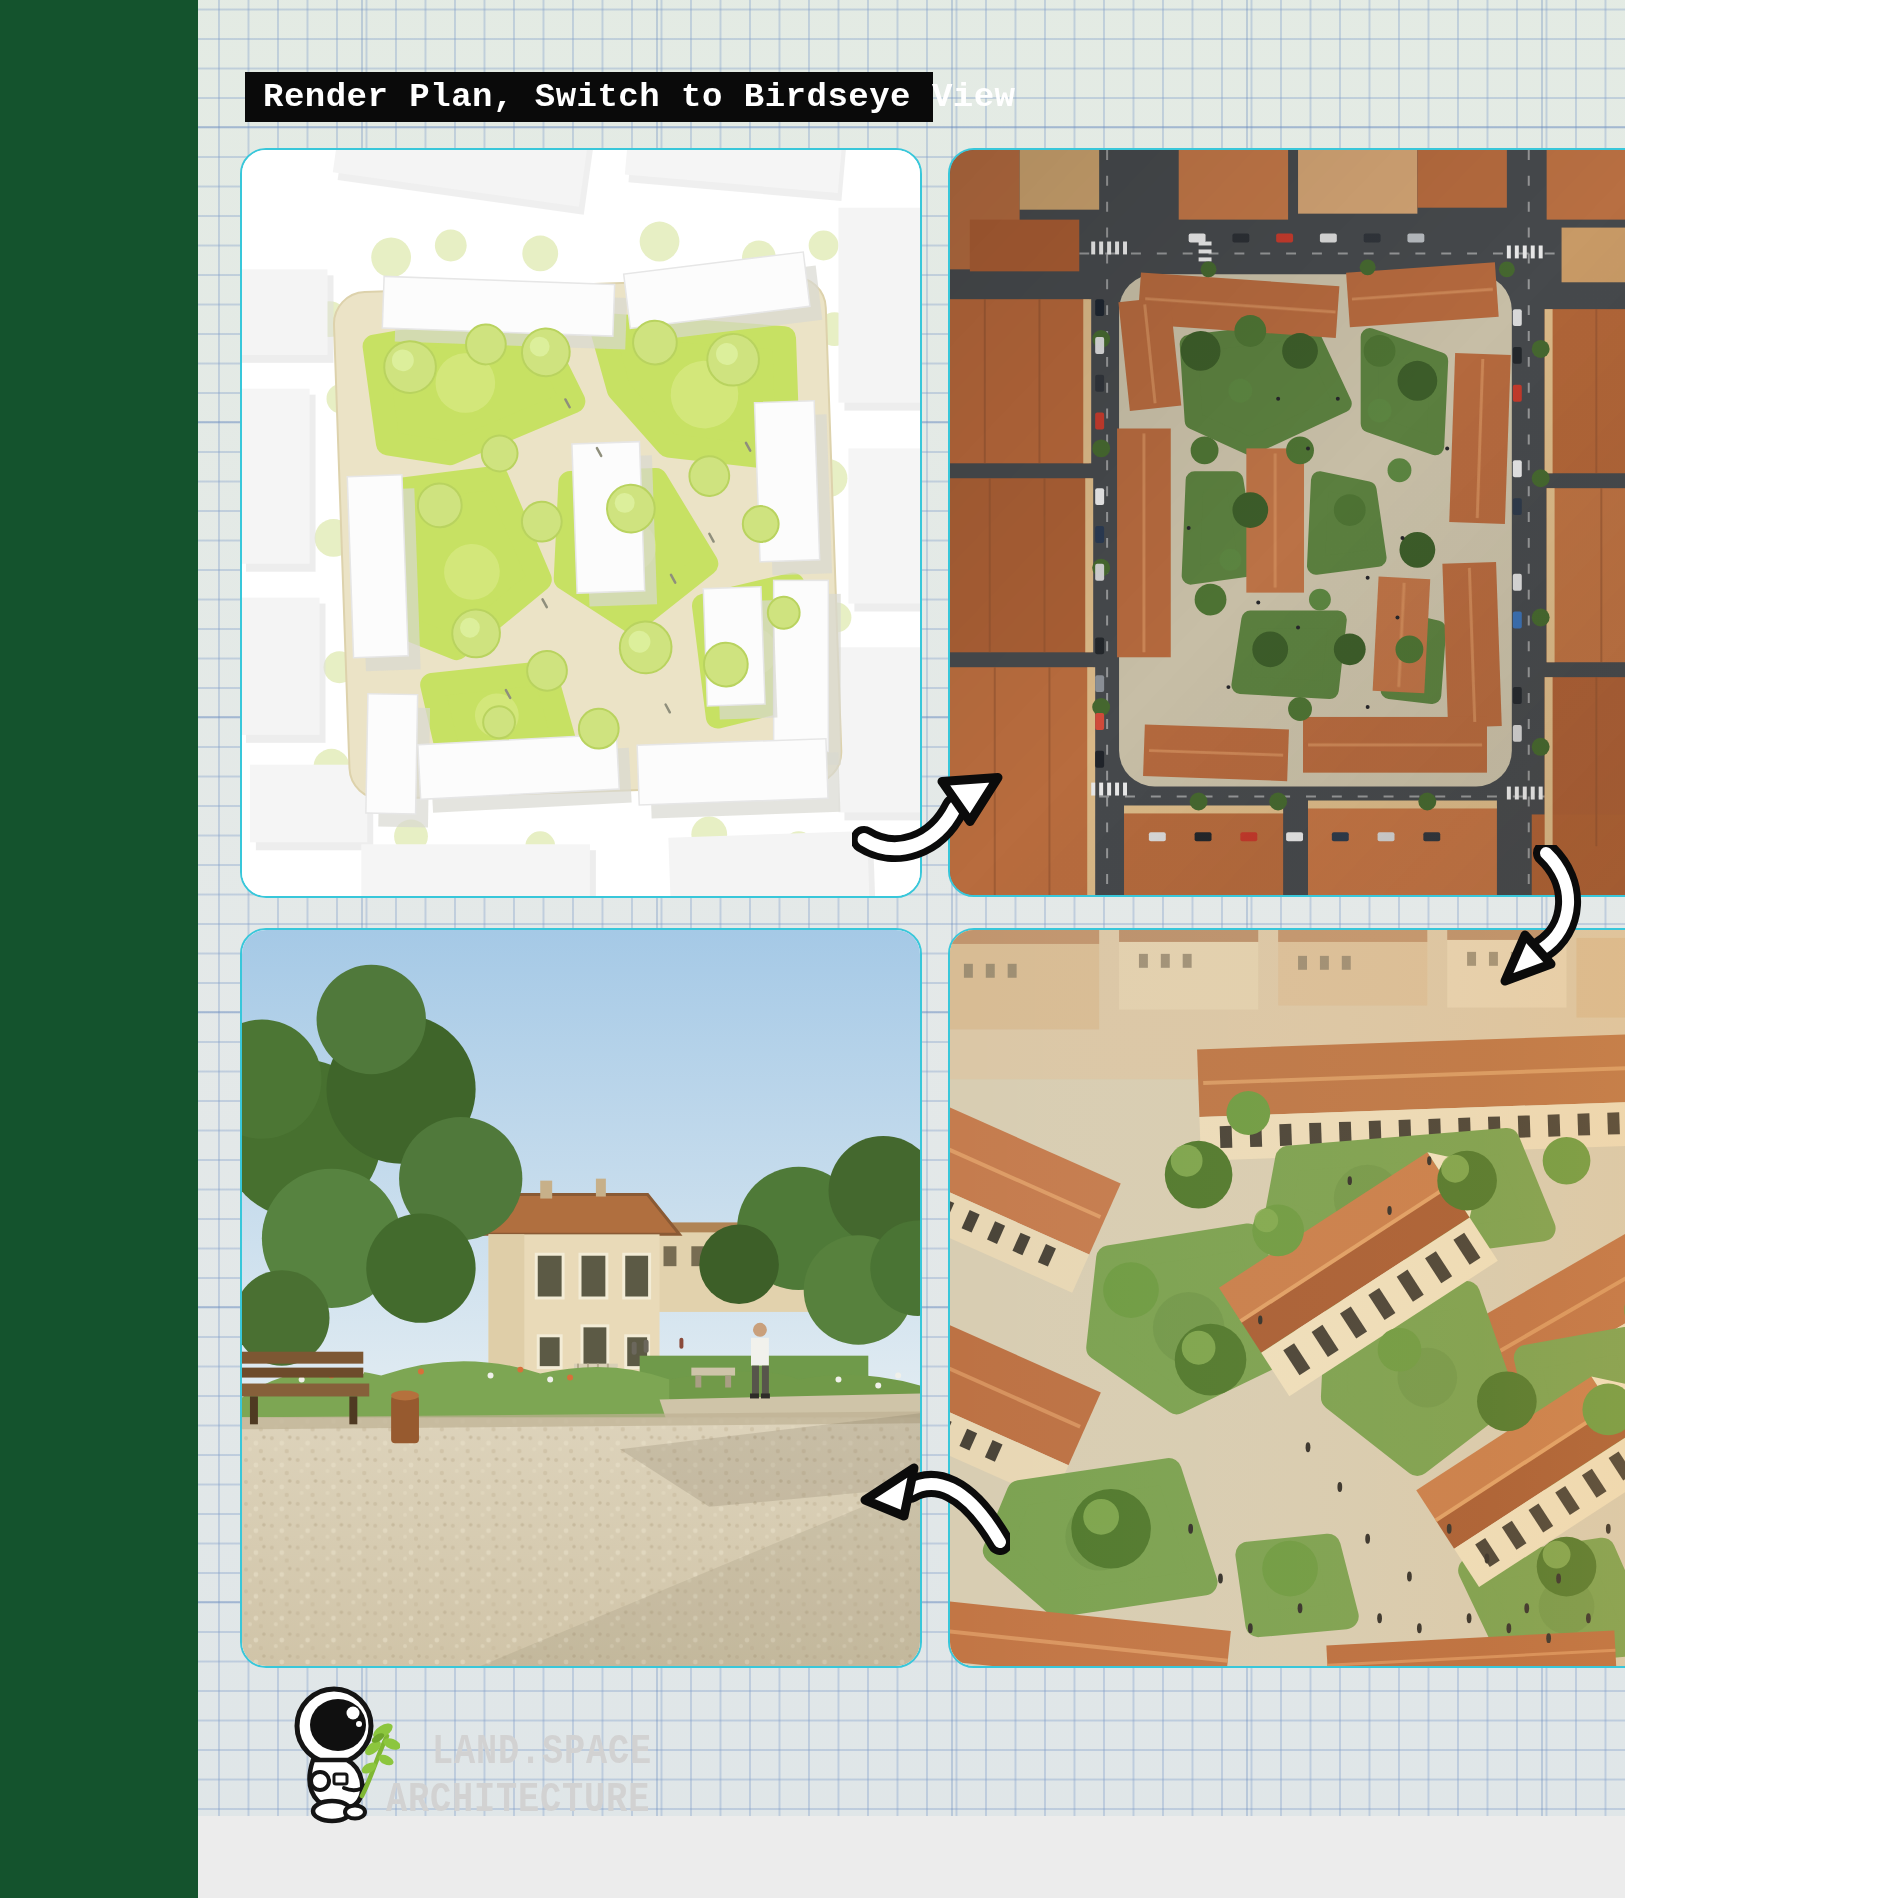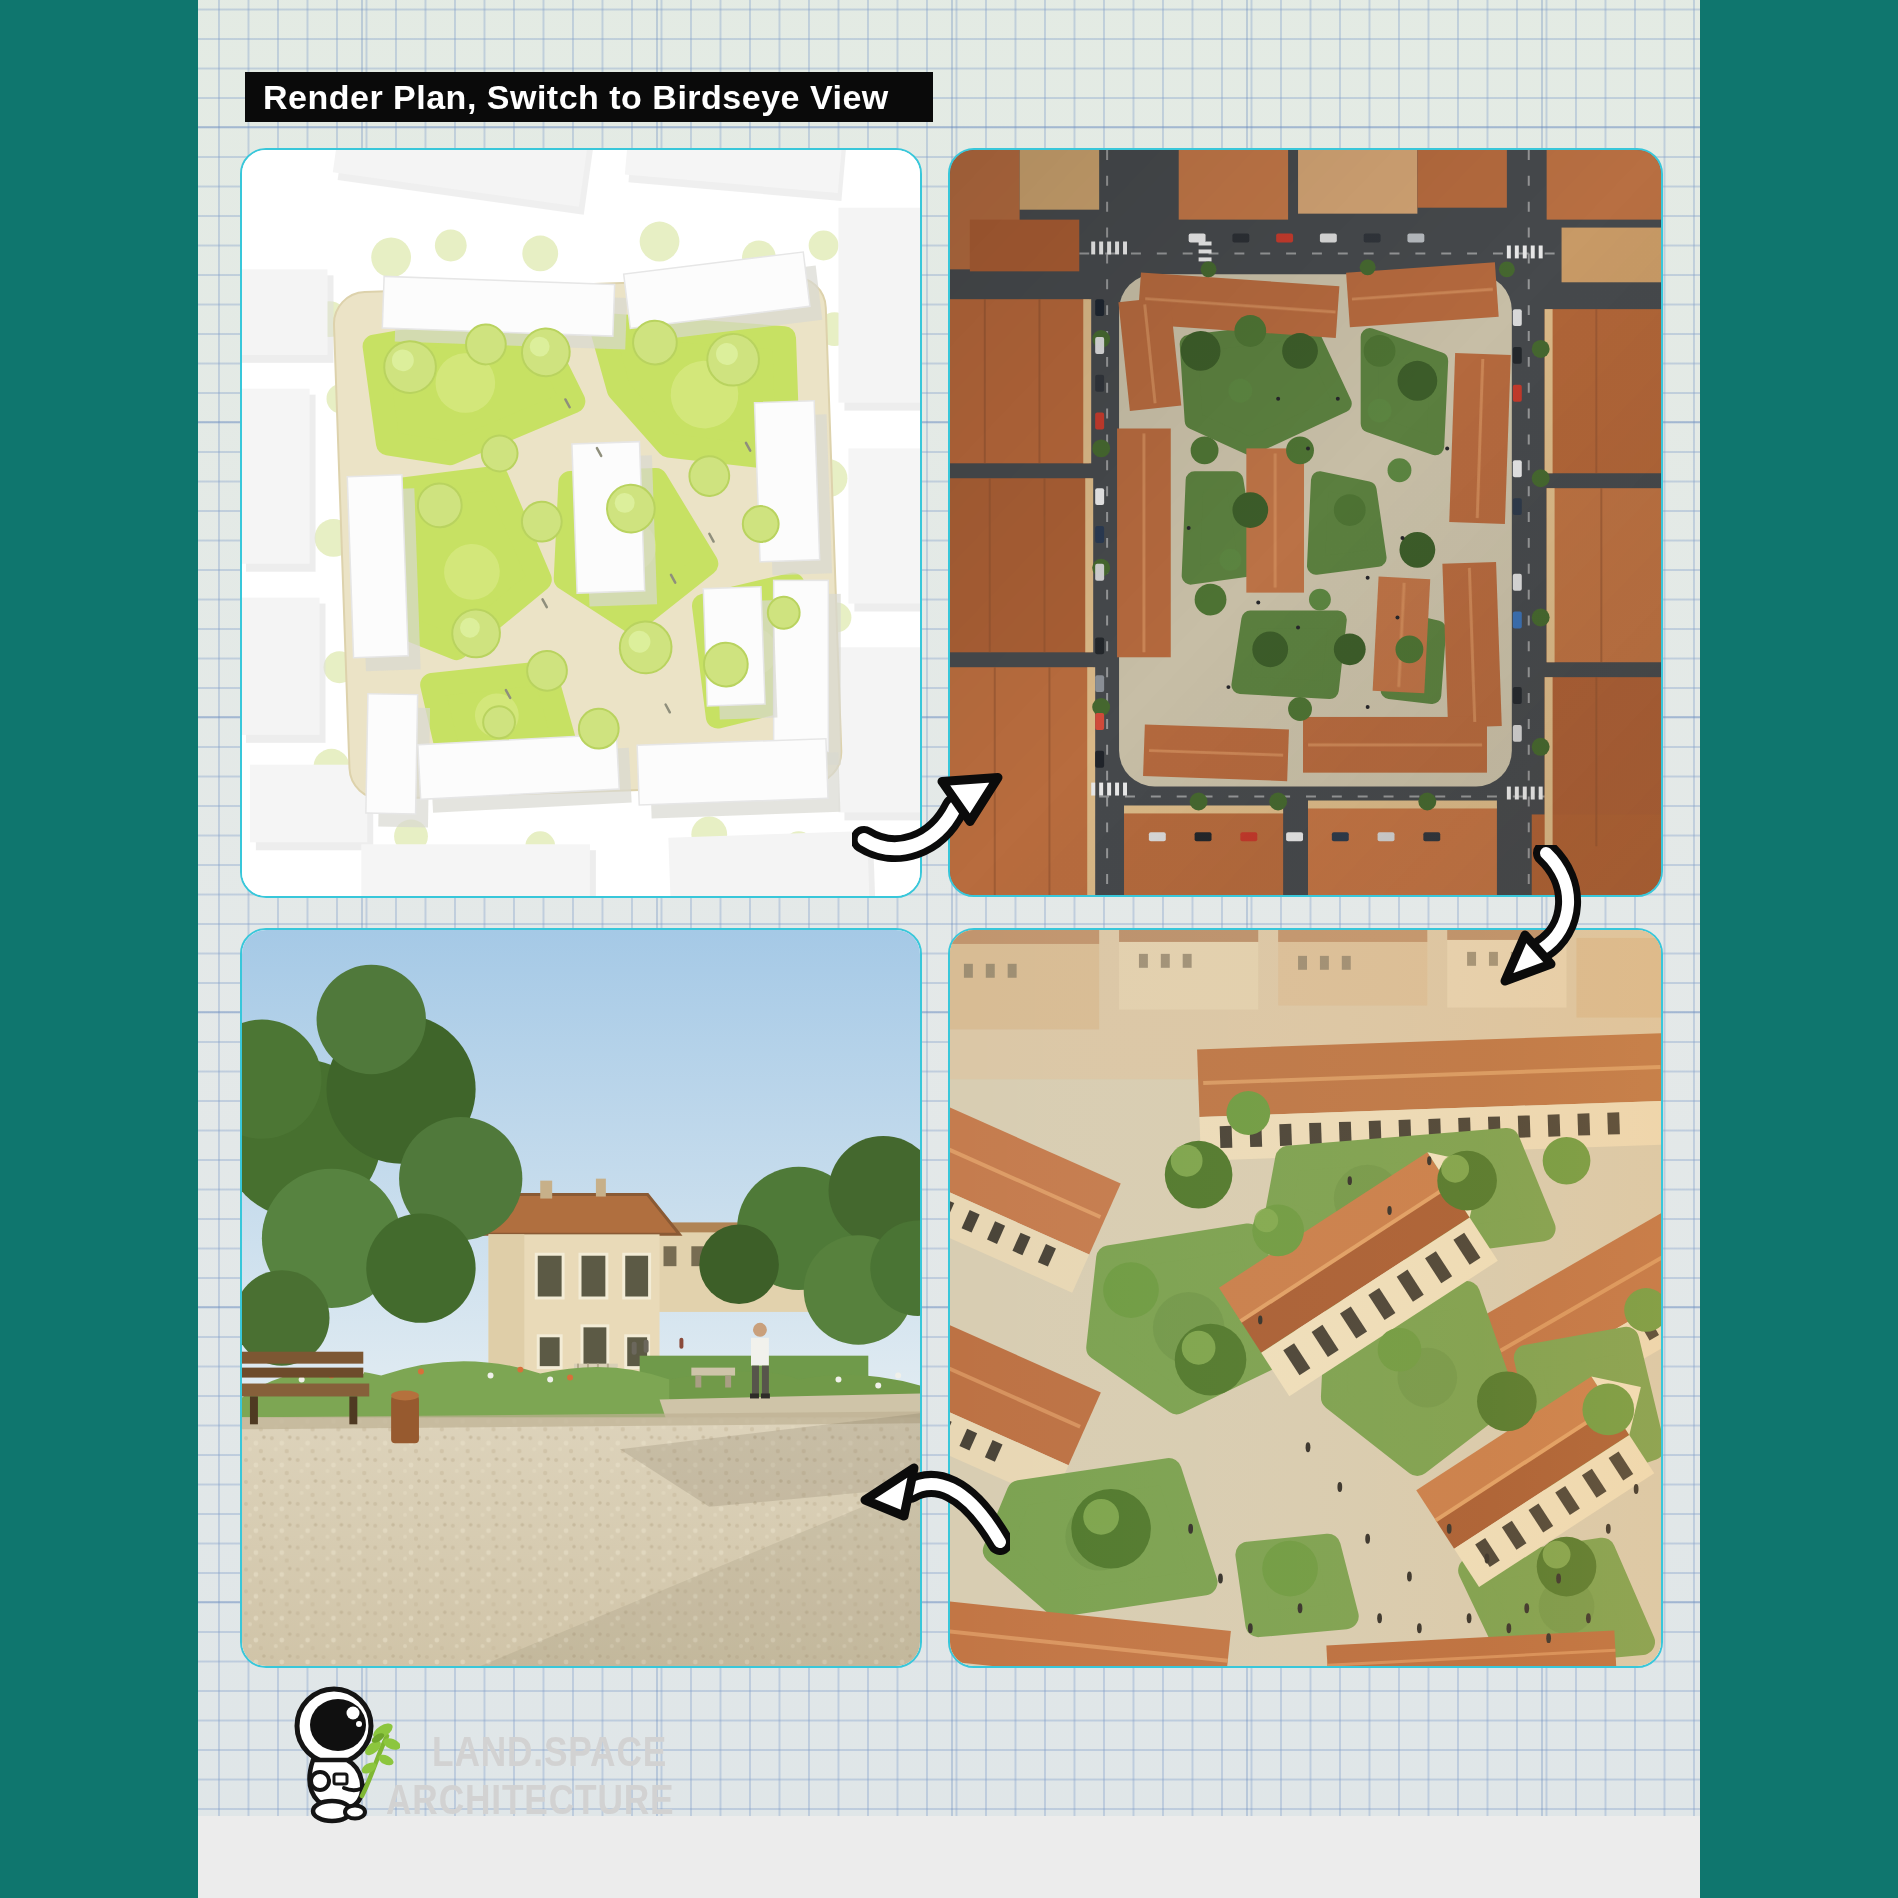--- a/index.html
+++ b/index.html
@@ -1,17 +1,17 @@
 <!DOCTYPE html>
 <html><head>
 <meta charset="utf-8">
 <style>
   html,body{margin:0;padding:0;background:#ffffff;}
-  .page{position:relative;width:1898px;height:1898px;background:#0f766e;overflow:hidden;
-        font-family:Liberation Sans, sans-serif;}
+  .page{position:relative;width:1625px;height:1898px;background:#14532d;overflow:hidden;
+        font-family:Liberation Mono, monospace;}
   
   .paper{position:absolute;left:198px;top:0;width:1502px;height:1816px;
     background-color:#e9ece8;
     background-image:
       linear-gradient(90deg, rgba(95,130,185,.30) 2px, transparent 2px),
       linear-gradient(0deg,  rgba(95,130,185,.30) 2px, transparent 2px),
       linear-gradient(90deg, rgba(125,155,200,.35) 1.5px, transparent 1.5px),
       linear-gradient(0deg,  rgba(125,155,200,.35) 1.5px, transparent 1.5px),
       linear-gradient(180deg, rgba(223,234,224,.55), rgba(218,226,233,.35) 55%, rgba(214,224,232,.5));
     background-size:295px 100%,100% 295px,29.5px 100%,100% 29.5px,100% 100%;

